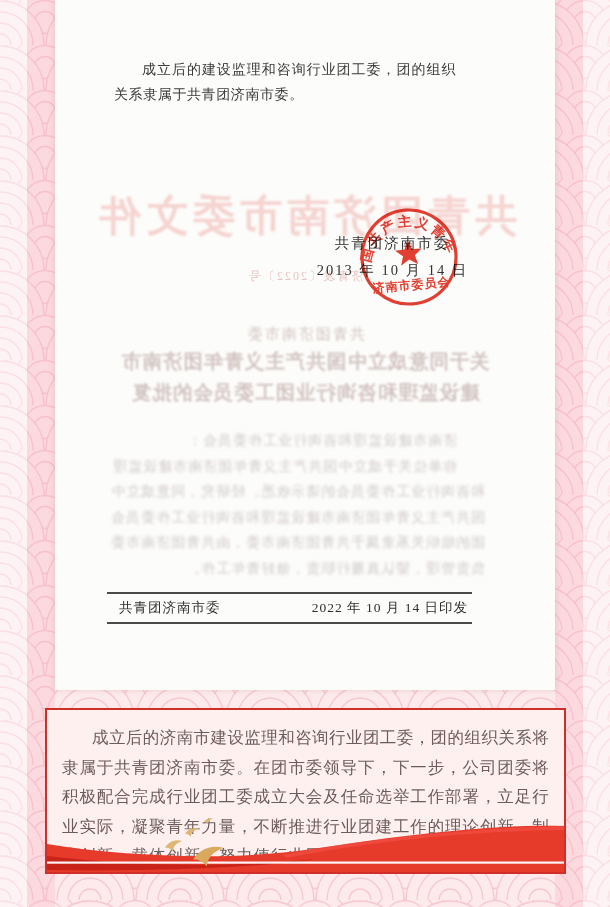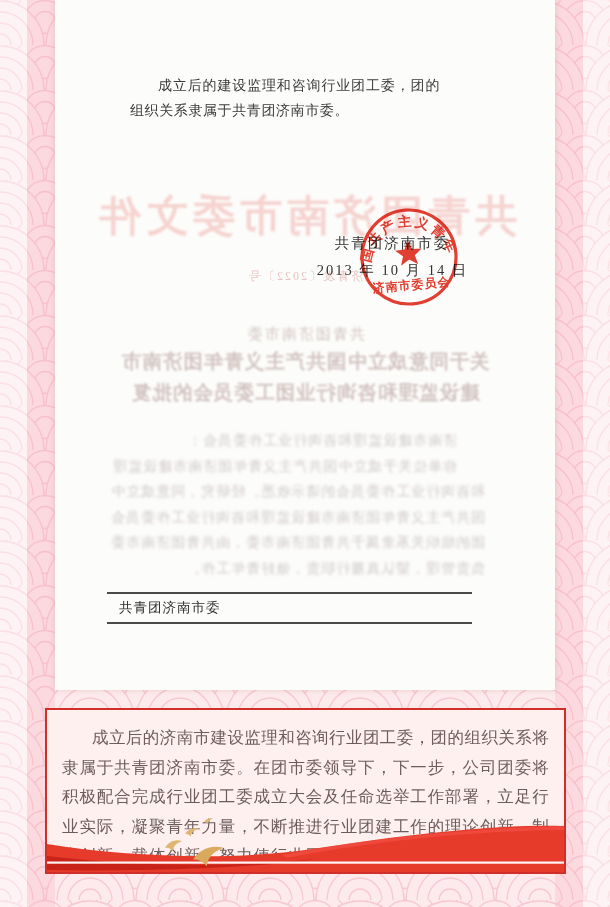--- a/index.html
+++ b/index.html
@@ -16,21 +16,21 @@
   .paper{
     position:absolute;left:55px;top:0;width:500px;height:690px;z-index:2;
     background:#fcfcfa;
     box-shadow:0 0 6px rgba(180,120,120,.25);
     font-family:"Liberation Serif","DejaVu Serif",serif;
     color:#2f2f2f;
   }
   .doc-body{position:absolute;left:59px;top:58px;width:342px;
     font-size:14px;line-height:24.6px;letter-spacing:.6px;
     text-align:justify;color:#3a3a3a;}
-  .doc-body p{margin:16px;text-indent:2em;font-family:Liberation Mono, monospace;}
+  .doc-body p{margin:0;text-indent:2em;font-family:Liberation Mono, monospace;}
   .sign-block{position:absolute;left:225px;top:230px;width:225px;text-align:center;
     font-size:14.5px;line-height:27px;letter-spacing:2px;color:#333;}
   
   .mirror{transform:scaleX(-1);}
   .bleed-header{position:absolute;left:20px;top:188px;width:460px;text-align:center;
     font-weight:bold;font-size:42px;letter-spacing:5px;
     color:rgba(228,96,88,.26);filter:blur(1px);}
   .bleed-docno{position:absolute;left:60px;top:268px;width:380px;text-align:center;
     font-size:12px;letter-spacing:2px;color:rgba(200,115,115,.42);filter:blur(.6px);}
   .bleed-title{position:absolute;left:30px;top:322px;width:440px;text-align:center;
@@ -132,20 +132,21 @@
         <textPath href="#sealArc" startOffset="50%" text-anchor="middle">中国共产主义青年团</textPath>
       </text>
       <path fill="#e23527" d="M52 35 L55.8 44.2 L65.4 44.6 L57.9 50.8 L60.6 60 L52 54.4 L43.4 60 L46.1 50.8 L38.6 44.6 L48.2 44.2 Z"></path>
       <text x="52" y="84" font-size="12" font-weight="bold" fill="#e23527" letter-spacing="1" text-anchor="middle" font-family="Liberation Serif, DejaVu Serif, serif">济南市委员会</text>
     </svg>
   </div>
 
   <div class="doc-footer">
     <div class="row">
       <span>共青团济南市委</span>
+      <span>2022 年 10 月 14 日印发</span>
     </div>
   </div>
 </div>
 
 <div class="summary-box">
   <p class="summary-text">成立后的济南市建设监理和咨询行业团工委，团的组织关系将隶属于共青团济南市委。在团市委领导下，下一步，公司团委将积极配合完成行业团工委成立大会及任命选举工作部署，立足行业实际，凝聚青年力量，不断推进行业团建工作的理论创新、制度创新、载体创新，努力使行业团建工作更具行业特色，团结引导广大从业青年为现代化强省会建设做出新的贡献。</p>
   <svg class="wave" viewBox="0 0 517 58" preserveAspectRatio="none" xmlns="http://www.w3.org/2000/svg">
 
     <path d="M0 30 C80 43 185 47 265 35 C355 21 445 10 517 12 L517 58 L0 58 Z" fill="#e63a2b"></path>
 

